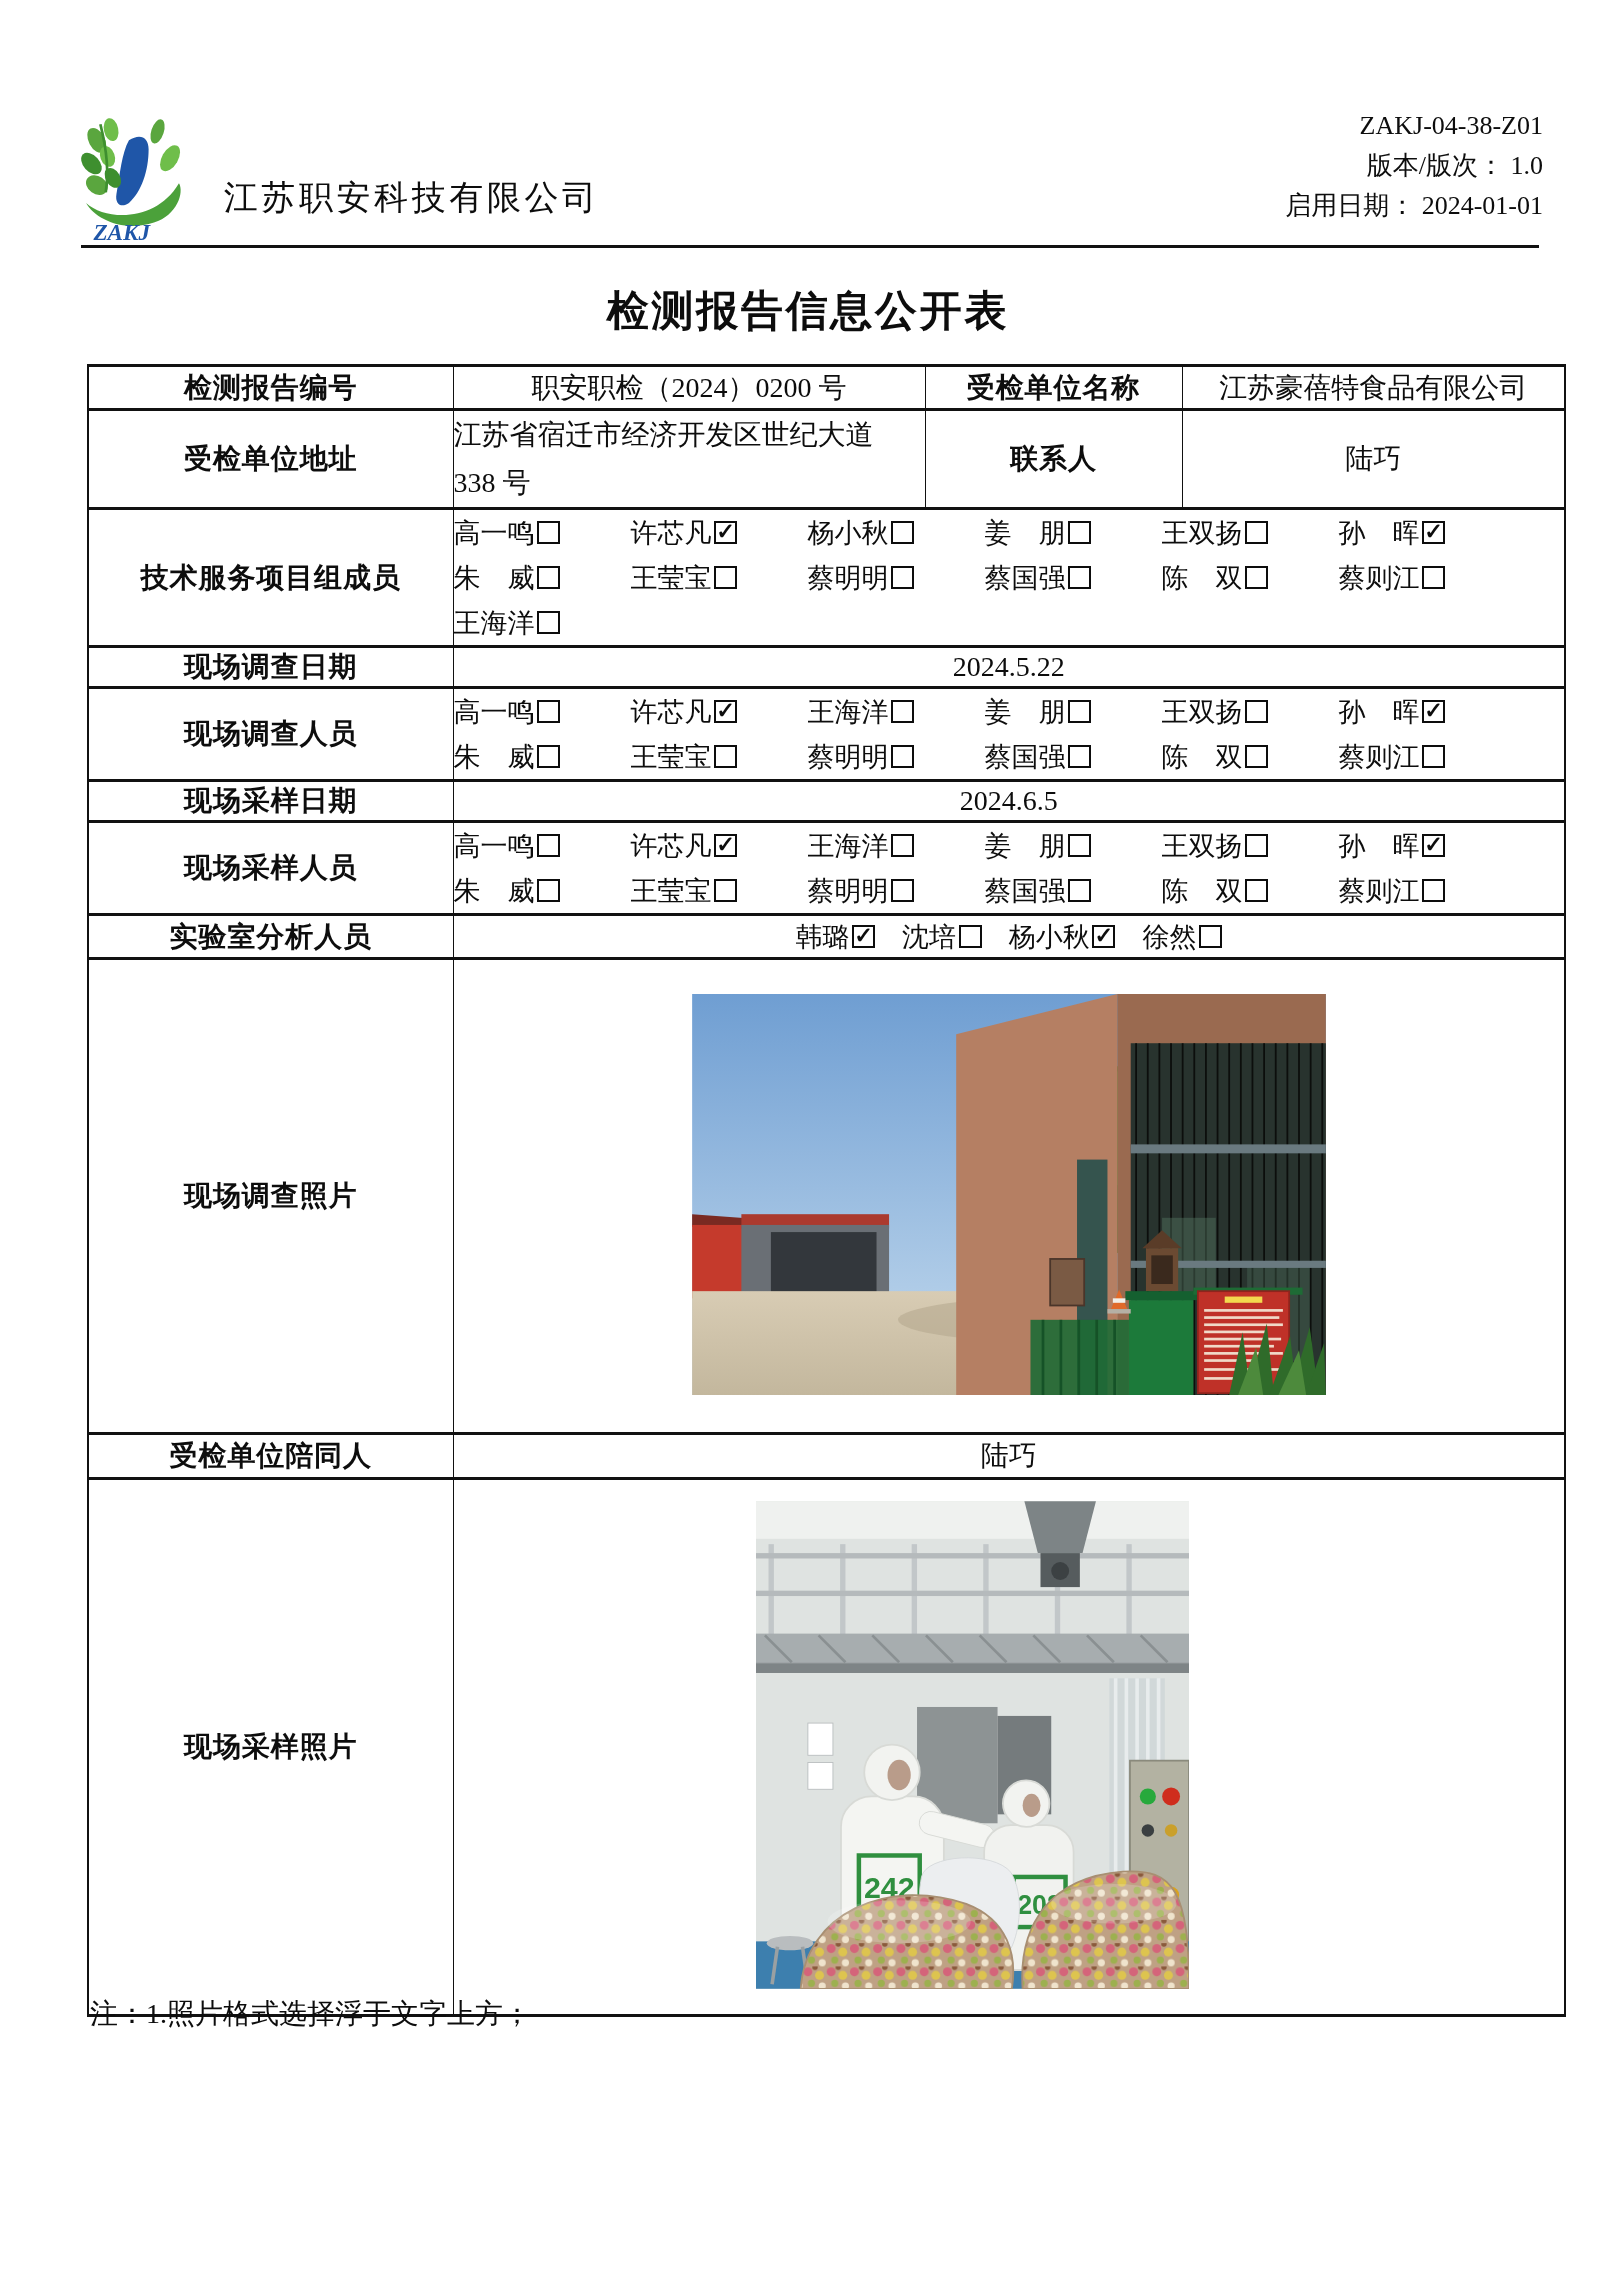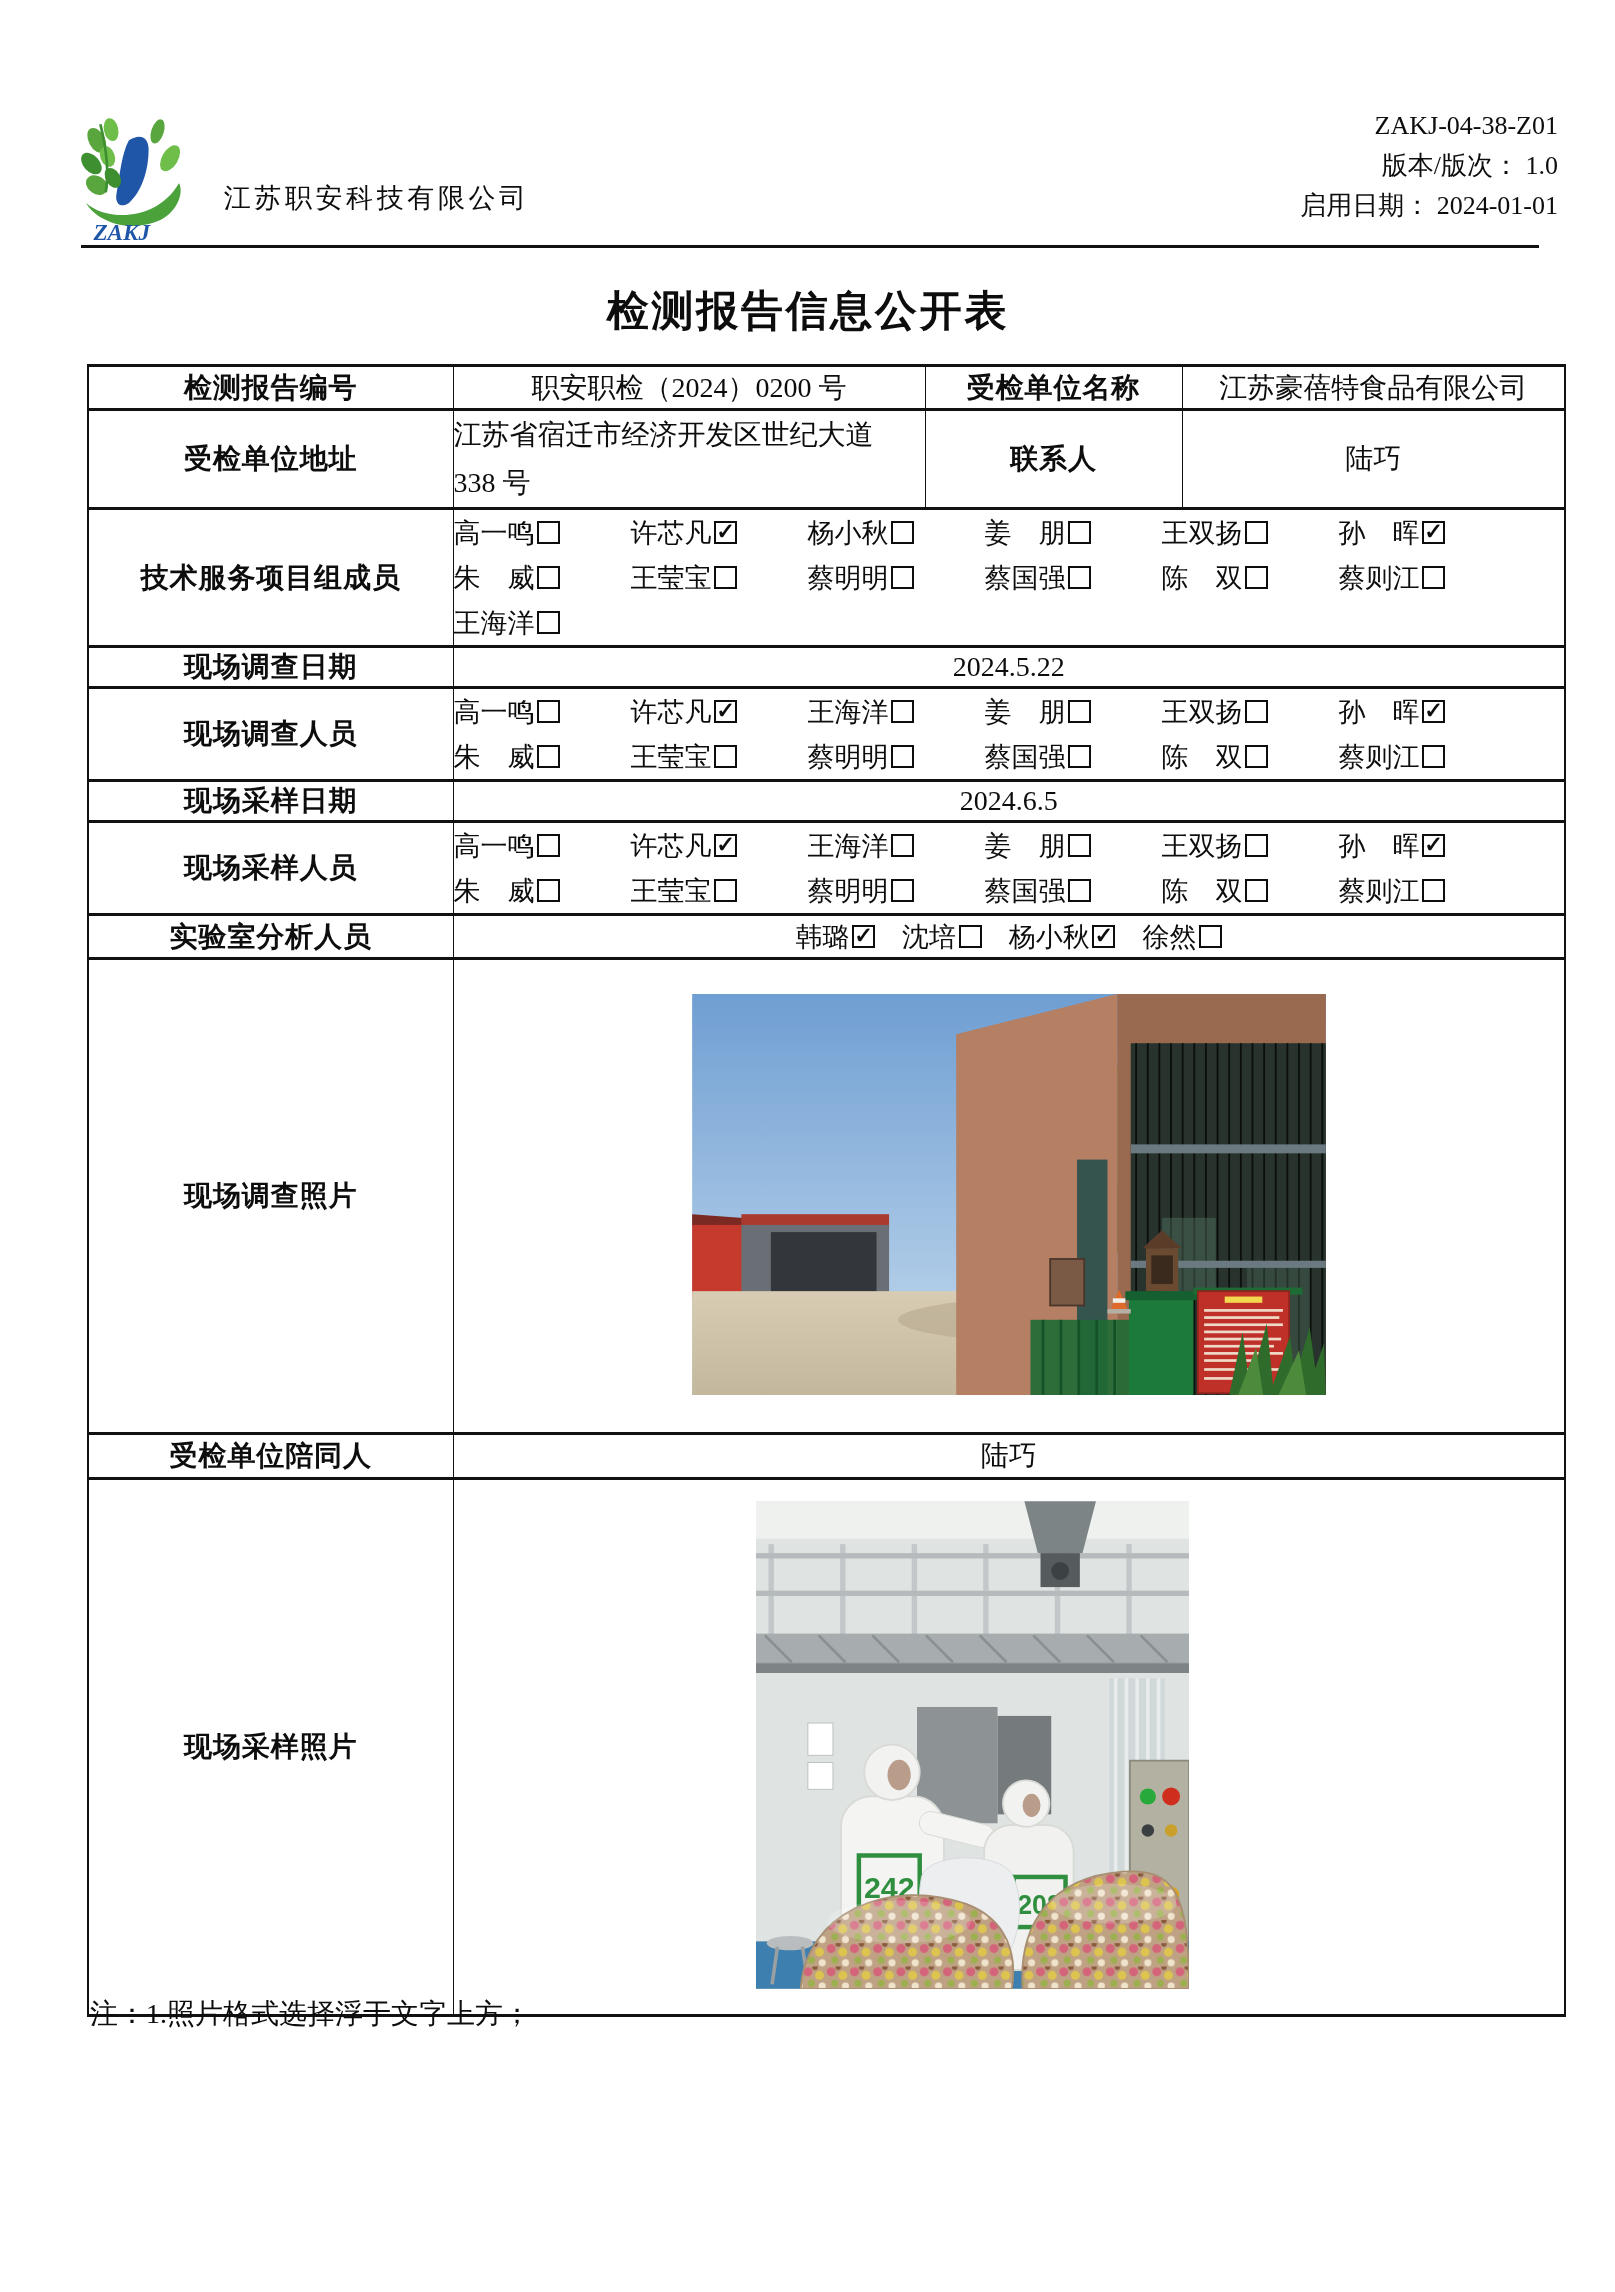--- a/index.html
+++ b/index.html
@@ -3,22 +3,22 @@
 <meta charset="utf-8">
 <style>
   html,body{margin:0;padding:0;background:#ffffff;}
   .page{position:relative;width:1616px;height:2293px;background:#ffffff;overflow:hidden;
         font-family:"Liberation Serif","DejaVu Serif",serif;color:#0d0d0d;}
 
   
   .hdr{position:absolute;left:70px;top:106px;right:57px;height:152px;}
   .hdr-left{position:absolute;left:0;top:0;display:flex;align-items:center;}
   .logo-wrap{width:134px;height:142px;position:relative;}
-  .company{font-size:27px;letter-spacing:3.6px;margin-left:19.7px;margin-top:41px;}
-  .hdr-right{position:absolute;right:1px;top:0;text-align:right;font-size:26px;line-height:40px;}
+  .company{font-size:34px;letter-spacing:3.6px;margin-left:19.7px;margin-top:41px;}
+  .hdr-right{position:absolute;right:16px;top:0;text-align:right;font-size:26px;line-height:40px;}
   .rule{position:absolute;left:81px;top:245px;width:1458px;height:2.7px;background:#111;}
 
   
   .title{position:absolute;top:283px;left:0;width:100%;text-align:center;
          font-size:42px;font-weight:bold;letter-spacing:2.7px;}
 
   
   .tbl-wrap{position:absolute;left:87px;top:364px;}
   table.main{border-collapse:collapse;table-layout:fixed;width:1478px;border:2.7px solid #111;}
   table.main th,table.main td{border-left:1.8px solid #111;border-right:1.8px solid #111;

